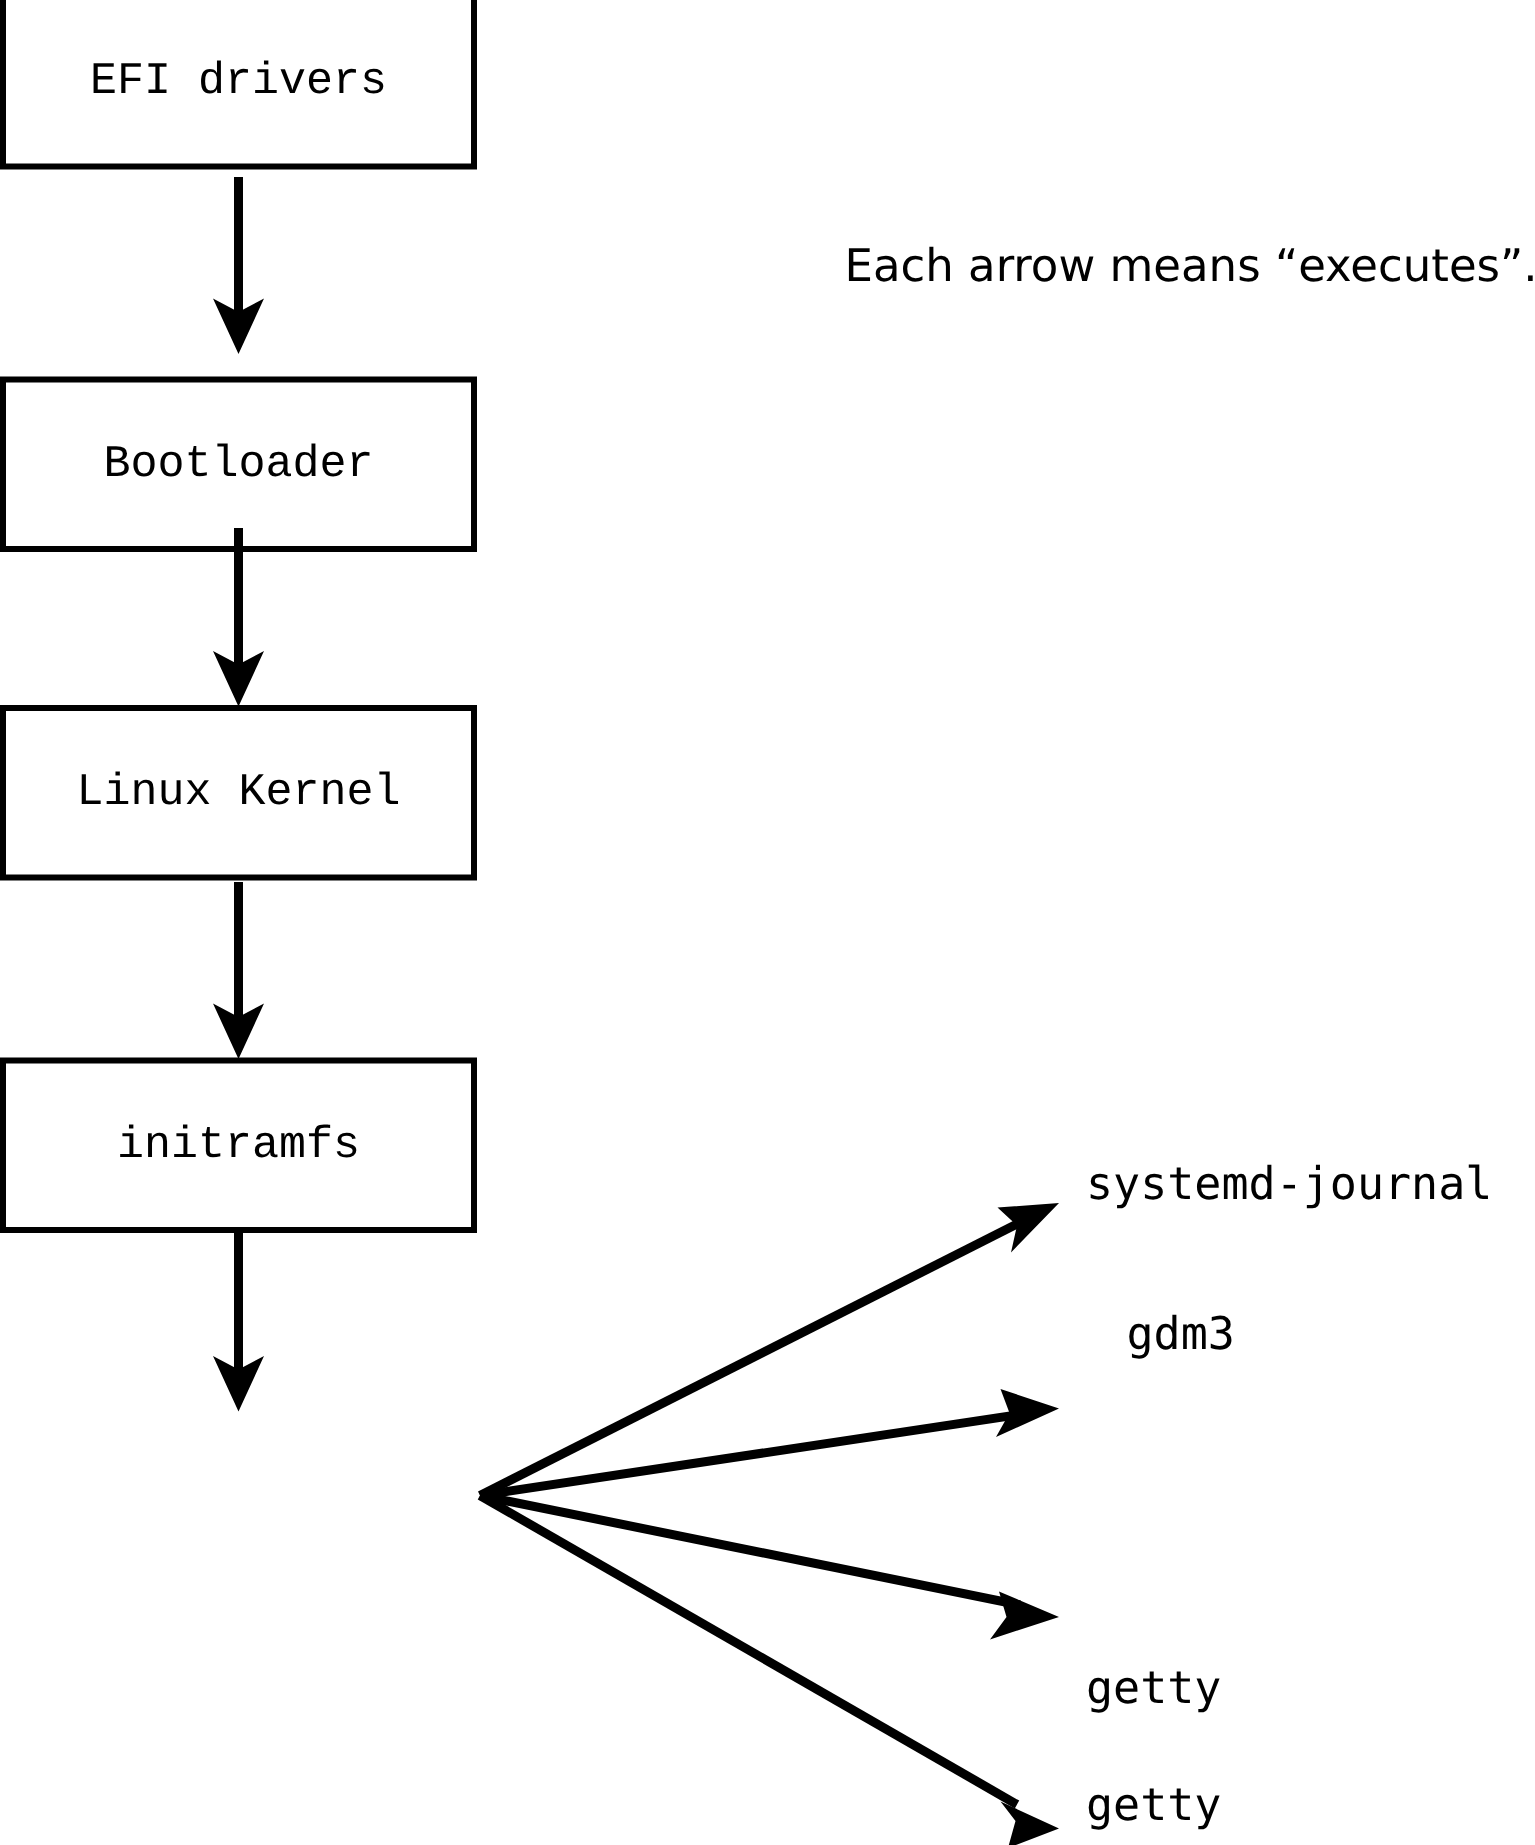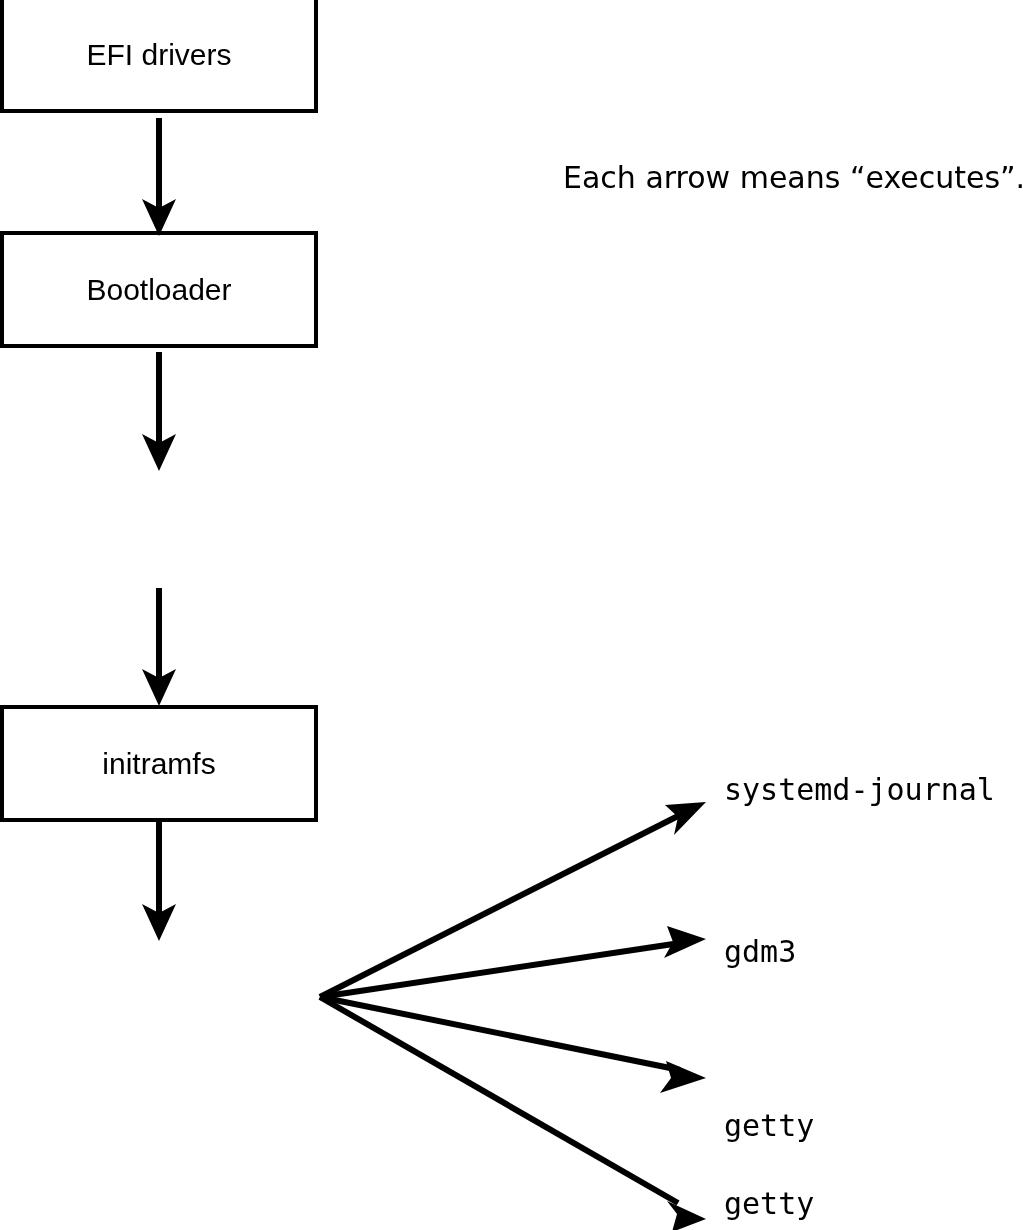--- a/index.html
+++ b/index.html
@@ -26,28 +26,28 @@
     width: 318px;
     height: 117px;
     box-sizing: border-box;
     border: 4px solid #000000;
     background: #ffffff;
     display: flex;
     align-items: center;
     justify-content: center;
   }
   .node-label {
-    font-family: Liberation Sans, sans-serif;
+    font-family: Liberation Mono, monospace;
     font-size: 30px;
     line-height: 1;
     color: #000000;
     white-space: nowrap;
   }
   #box-efi        { top: -4px;  }
-  #box-bootloader { top: 231px; }
+  #box-bootloader { top: 251px; }
   #box-kernel     { top: 470px; }
   #box-initramfs  { top: 705px; }
   #box-systemd    { top: 940px; }
 
   
   #arrow-layer {
     position: absolute;
     left: 0;
     top: 0;
     width: 1023px;
@@ -80,37 +80,40 @@
   .service-label {
     position: absolute;
     left: 724px;
     font-family: "DejaVu Sans Mono", "Liberation Mono", monospace;
     font-size: 30px;
     line-height: 1;
     color: #000000;
     white-space: nowrap;
   }
   #svc-0 { top: 775px; }
-  #svc-1 { top: 937px; }
+  #svc-1 { top: 875px; margin-left: 27px; }
   #svc-2 { top: 1111px; }
   #svc-3 { top: 1189px; }
 </style>
 </head>
 <body>
 
 <div id="canvas">
 
   <div class="node-box" id="box-efi">
     <span class="node-label">EFI drivers</span>
   </div>
 
   <div class="node-box" id="box-bootloader">
     <span class="node-label">Bootloader</span>
   </div>
 
+  <div class="node-box" id="box-kernel">
+    <span class="node-label">Linux Kernel</span>
+  </div>
 
   <div class="node-box" id="box-initramfs">
     <span class="node-label">initramfs</span>
   </div>
 
 
   <svg id="arrow-layer" viewBox="0 0 1023 1230" width="1023" height="1230" xmlns="http://www.w3.org/2000/svg">
 
     <g>
       <line class="arrow-line" x1="159" y1="118" x2="159" y2="222"></line>

